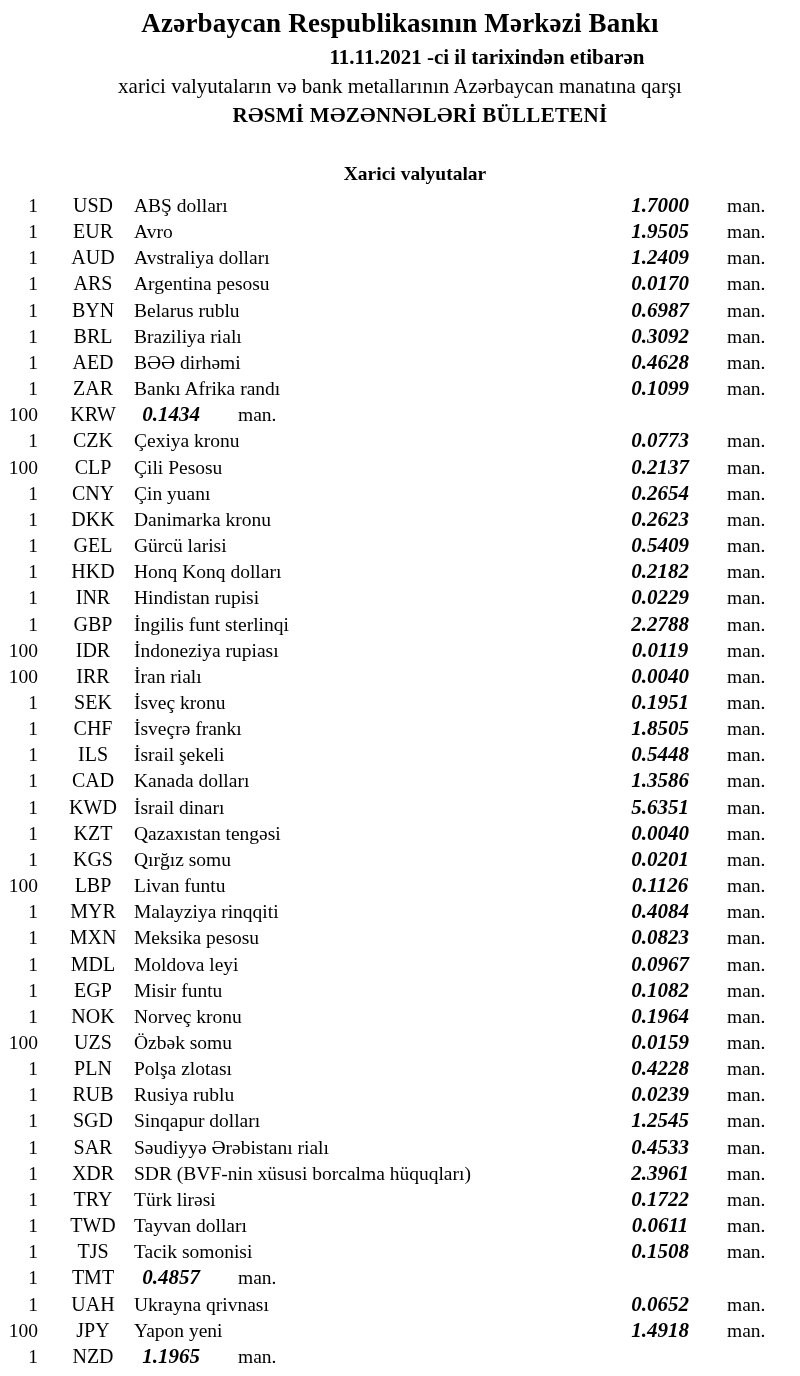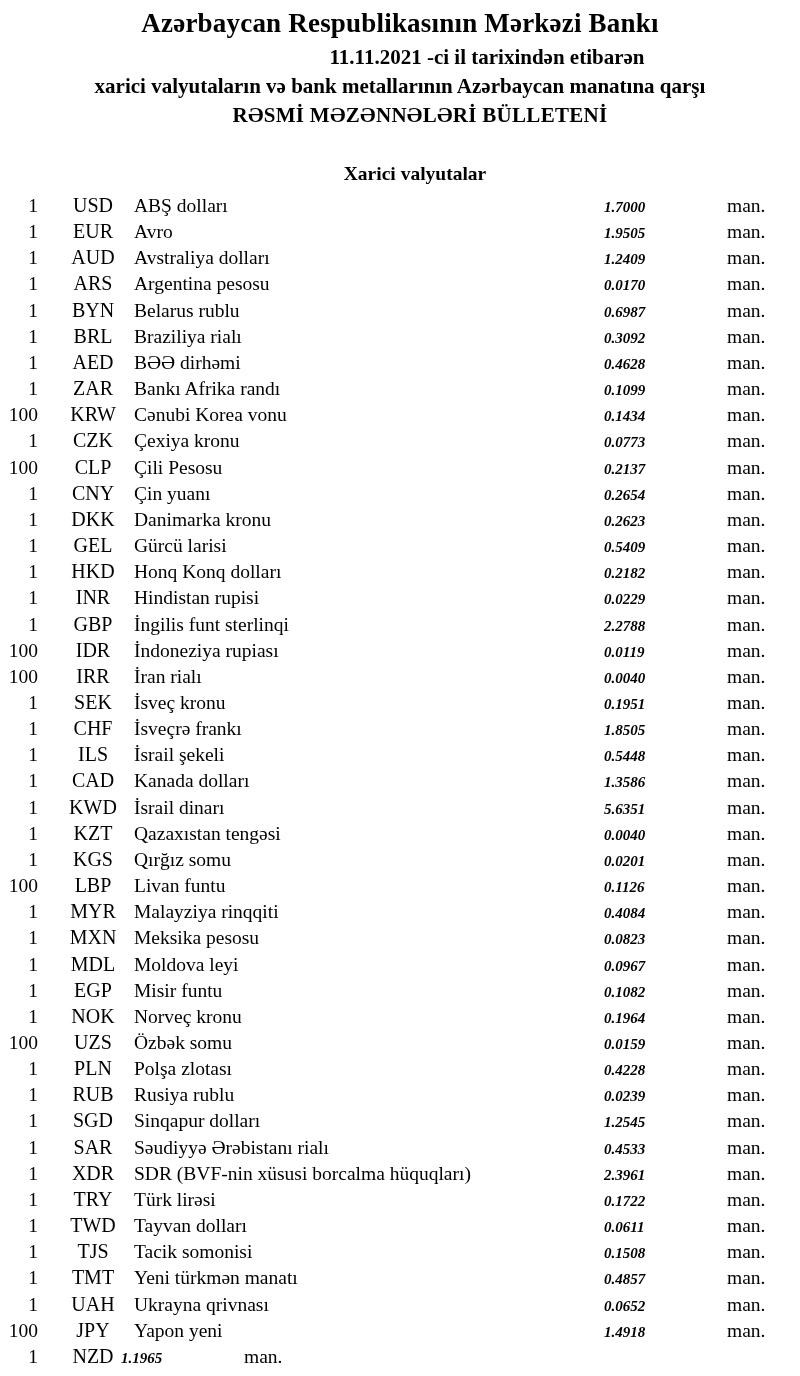--- a/index.html
+++ b/index.html
@@ -35,21 +35,21 @@
     font-size: 21px;
     font-weight: bold;
   }
   .subject-line {
     position: absolute;
     top: 74px;
     left: 0;
     width: 800px;
     text-align: center;
     font-size: 21px;
-    font-weight: bold;
+    font-weight: normal;
   }
   .bulletin-title {
     position: absolute;
     top: 103px;
     left: 20px;
     width: 800px;
     text-align: center;
     font-size: 21px;
     font-weight: bold;
     letter-spacing: 0.3px;
@@ -92,29 +92,29 @@
     flex: 0 0 auto;
   }
   .cell-name {
     flex: 1 1 auto;
     margin-left: 13px;
     font-size: 19.5px;
     overflow: hidden;
   }
   .cell-rate {
     width: 100px;
-    text-align: left;
+    text-align: center;
     font-weight: bold;
     font-style: italic;
-    font-size: 15px;
+    font-size: 21px;
     flex: 0 0 auto;
   }
   .cell-unit {
     width: 43px;
-    margin-left: 23px;
+    margin-left: 17px;
     font-size: 19.5px;
     flex: 0 0 auto;
   }
 </style>
 </head>
 <body>
 
 <div class="doc">
   <div class="bank-title">Azərbaycan Respublikasının Mərkəzi Bankı</div>
   <div class="date-line">11.11.2021 -ci il tarixindən etibarən</div>
@@ -174,21 +174,20 @@
       <div class="row">
         <span class="cell-qty">1</span>
         <span class="cell-code">ZAR</span>
         <span class="cell-name">Bankı Afrika randı</span>
         <span class="cell-rate">0.1099</span>
         <span class="cell-unit">man.</span>
       </div>
       <div class="row">
         <span class="cell-qty">100</span>
         <span class="cell-code">KRW</span>
-        <span class="cell-name">Cənubi Korea vonu</span>
         <span class="cell-rate">0.1434</span>
         <span class="cell-unit">man.</span>
       </div>
       <div class="row">
         <span class="cell-qty">1</span>
         <span class="cell-code">CZK</span>
         <span class="cell-name">Çexiya kronu</span>
         <span class="cell-rate">0.0773</span>
         <span class="cell-unit">man.</span>
       </div>
@@ -405,21 +404,20 @@
       <div class="row">
         <span class="cell-qty">1</span>
         <span class="cell-code">TJS</span>
         <span class="cell-name">Tacik somonisi</span>
         <span class="cell-rate">0.1508</span>
         <span class="cell-unit">man.</span>
       </div>
       <div class="row">
         <span class="cell-qty">1</span>
         <span class="cell-code">TMT</span>
-        <span class="cell-name">Yeni türkmən manatı</span>
         <span class="cell-rate">0.4857</span>
         <span class="cell-unit">man.</span>
       </div>
       <div class="row">
         <span class="cell-qty">1</span>
         <span class="cell-code">UAH</span>
         <span class="cell-name">Ukrayna qrivnası</span>
         <span class="cell-rate">0.0652</span>
         <span class="cell-unit">man.</span>
       </div>

